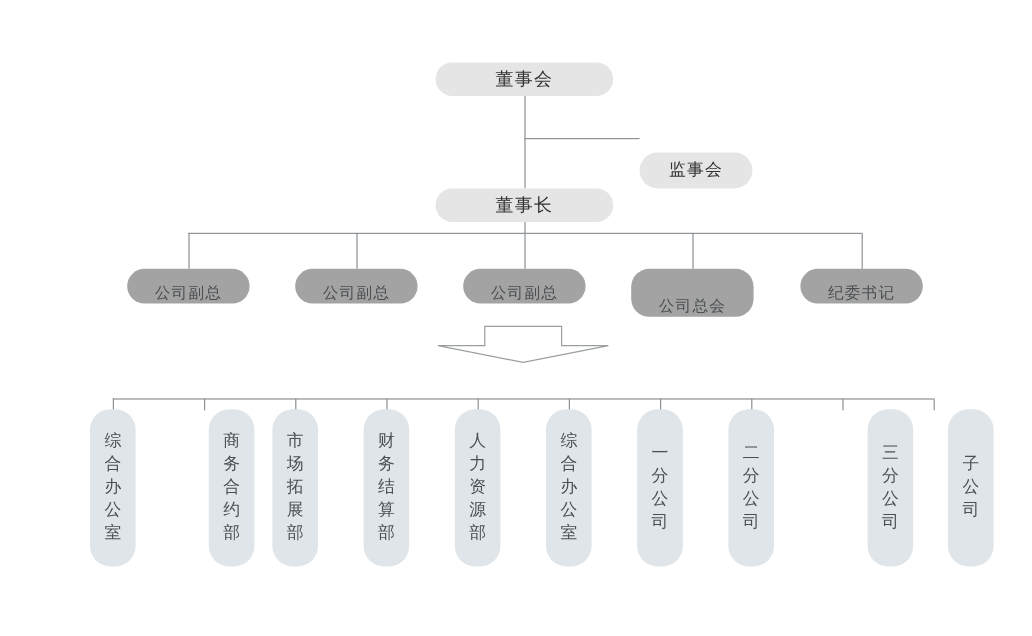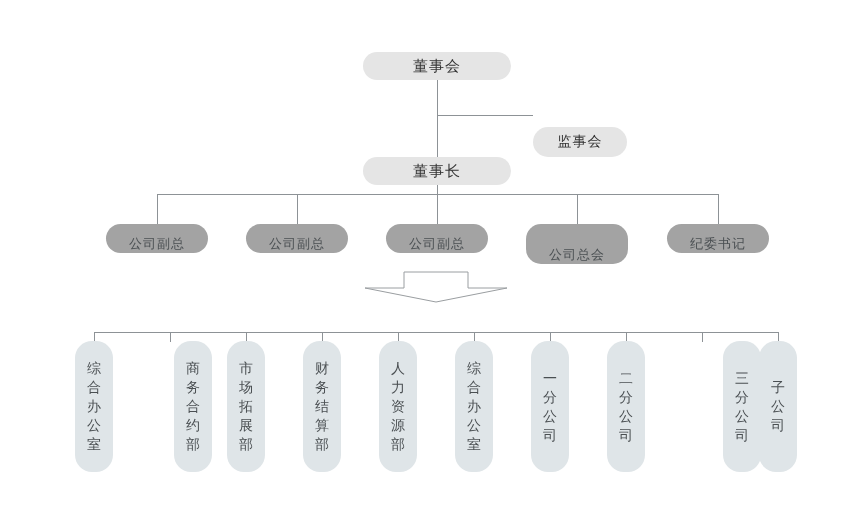--- a/index.html
+++ b/index.html
@@ -147,17 +147,17 @@
   </div>
   <div class="node-dept" style="left:531px;">
     <span>一分公司</span>
   </div>
   <div class="node-dept" style="left:607px;">
     <span>二分公司</span>
   </div>
   <div class="node-dept" style="left:683px;margin-left:40px;">
     <span>三分公司</span>
   </div>
-  <div class="node-dept" style="left:759px;">
+  <div class="node-dept" style="left:790px;">
     <span>子公司</span>
   </div>
 
 </div>
 
 </body></html>

